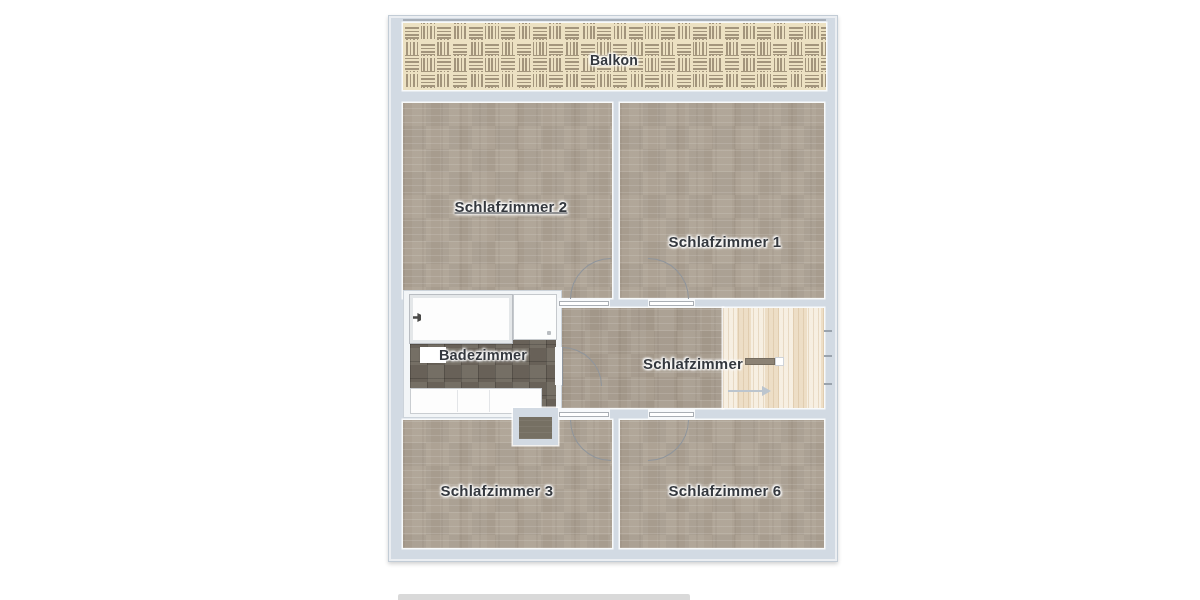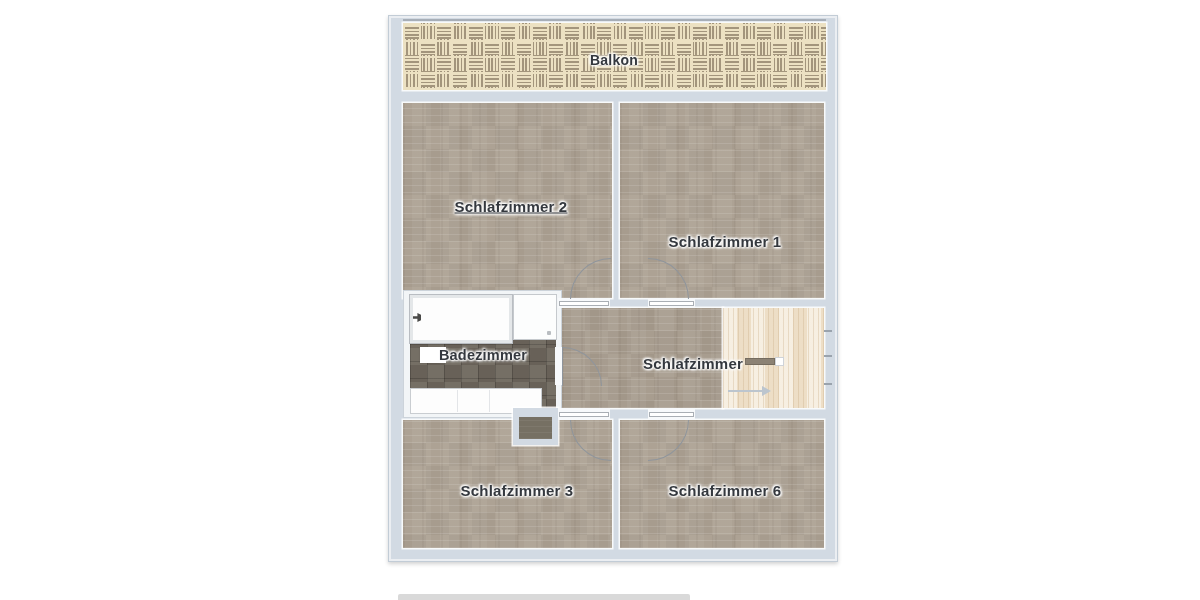--- a/index.html
+++ b/index.html
@@ -113,21 +113,21 @@
 
   
   .room-label{position:absolute;transform:translate(-50%,-50%);white-space:nowrap;
     font-weight:bold;font-size:15px;letter-spacing:.2px;color:var(--label-text,#34383e);z-index:5;
     text-shadow:0 0 3px #fff,0 0 3px #fff,0 0 4px #fff,1px 1px 2px #fff,-1px -1px 2px #fff;}
   .lab-balkon{left:226px;top:45px;font-size:14px;}
   .lab-s2{left:123px;top:191px;text-decoration:underline;}
   .lab-s1{left:337px;top:198px;margin-top:28px;}
   .lab-bad{left:95px;top:340px;font-size:14.5px;}
   .lab-trep{left:305px;top:348px;}
-  .lab-s3{left:129px;top:475px;}
+  .lab-s3{left:109px;top:475px;}
   .lab-s4{left:337px;top:475px;}
 
   
   .next-plan{position:absolute;left:398px;top:594px;width:292px;height:6px;background:#d9d9d9;border-radius:2px 2px 0 0;}
 </style>
 </head>
 <body>
 
 <div class="canvas">
   <div class="plan">

